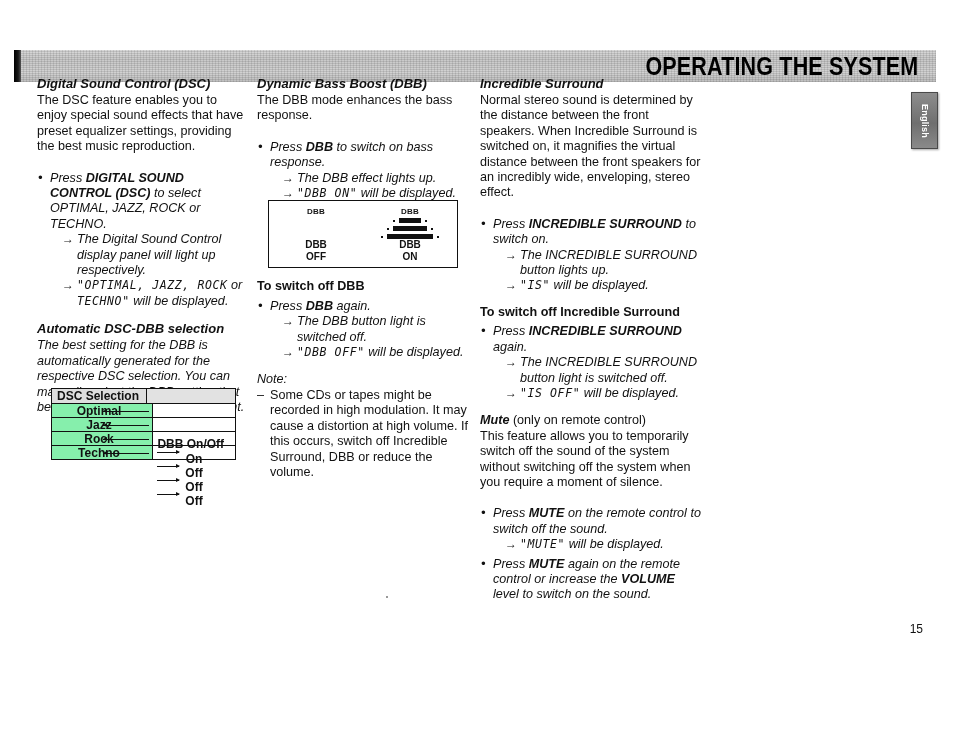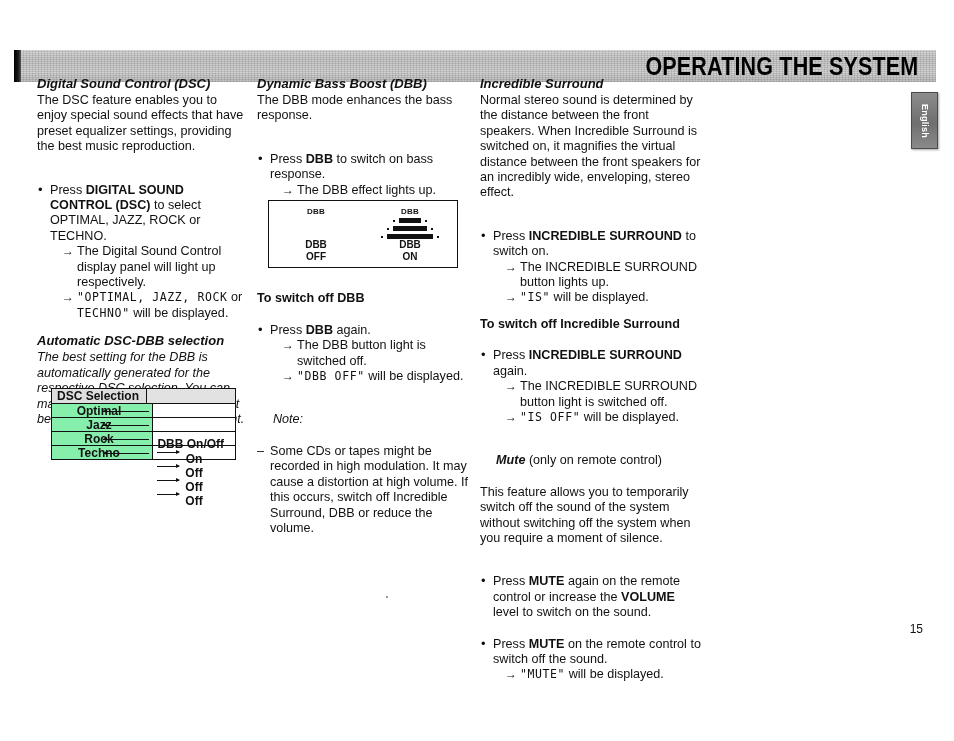--- a/index.html
+++ b/index.html
@@ -49,27 +49,27 @@
   .col3{left:480px;width:222px;}
 
   h3.sec{
     font-size:13px;font-weight:bold;font-style:italic;
     margin:0 0 1px 0;line-height:16px;
   }
   h4.sub{
     font-size:12.6px;font-weight:bold;font-style:normal;
     margin:11px 0 0 0;line-height:15.4px;
   }
-  p{margin:16px;}
+  p{margin:0;}
   p.body{margin:0 0 0 0;}
   p.ital{font-style:italic;}
   .gap{height:12px;}
 
   ul.b{list-style:none;margin:0;padding:0;}
-  ul.b>li{position:relative;padding-left:13px;margin-top:16px;}
+  ul.b>li{position:relative;padding-left:13px;margin-top:4px;font-style:italic;}
   ul.b>li::before{
     content:"\2022";position:absolute;left:1px;top:-1px;font-size:13px;
   }
   ul.arw{list-style:none;margin:0;padding:0;}
   ul.arw>li{position:relative;padding-left:15px;margin-left:12px;}
   ul.arw>li::before{
     content:"\2192";position:absolute;left:0;top:0px;font-size:12px;
   }
   ul.dash{list-style:none;margin:0;padding:0;}
   ul.dash>li{position:relative;padding-left:13px;}
@@ -354,28 +354,28 @@
 
     <p>
       <b style="font-style:italic">Mute</b><span class="ital"> (only on remote control)</span>
     </p>
     <p class="body">This feature allows you to temporarily switch off the sound of the system without switching off the system when you require a moment of silence.</p>
 
     <div class="gap"></div>
 
     <ul class="b">
       <li>
+        <span>Press </span><b>MUTE</b><span> on the remote control to switch off the sound.</span>
+        <ul class="arw">
+          <li>
+            <span class="lcd">"MUTE"</span><span> will be displayed.</span>
+          </li>
+        </ul>
+      </li>
+      <li>
         <span>Press </span><b>MUTE</b><span> again on the remote control or increase the </span><b>VOLUME</b><span> level to switch on the sound.</span>
-      </li>
-      <li>
-        <span>Press </span><b>MUTE</b><span> on the remote control to switch off the sound.</span>
-        <ul class="arw">
-          <li>
-            <span class="lcd">"MUTE"</span><span> will be displayed.</span>
-          </li>
-        </ul>
       </li>
     </ul>
   </div>
 
   <span class="speck"></span>
   <div class="pageno">15</div>
 </div>
 
 </body></html>

